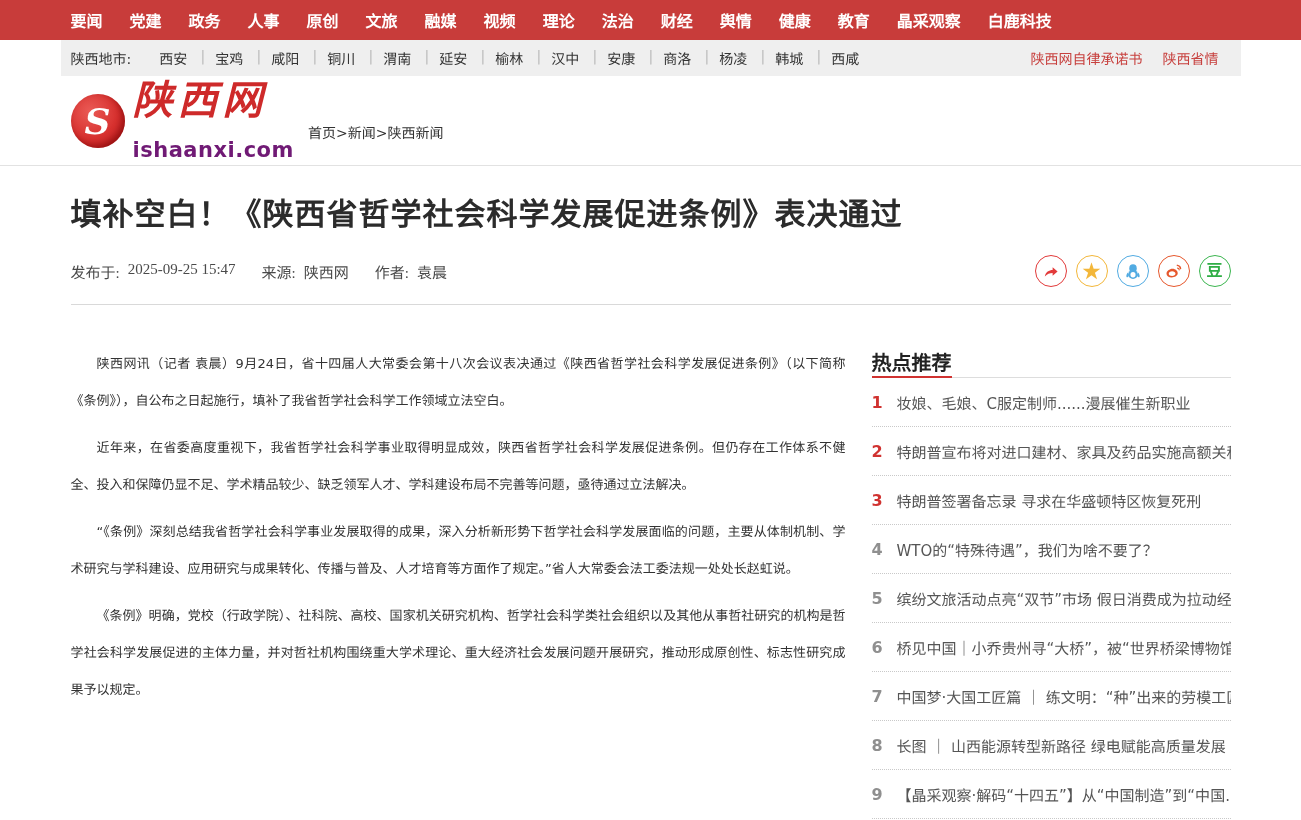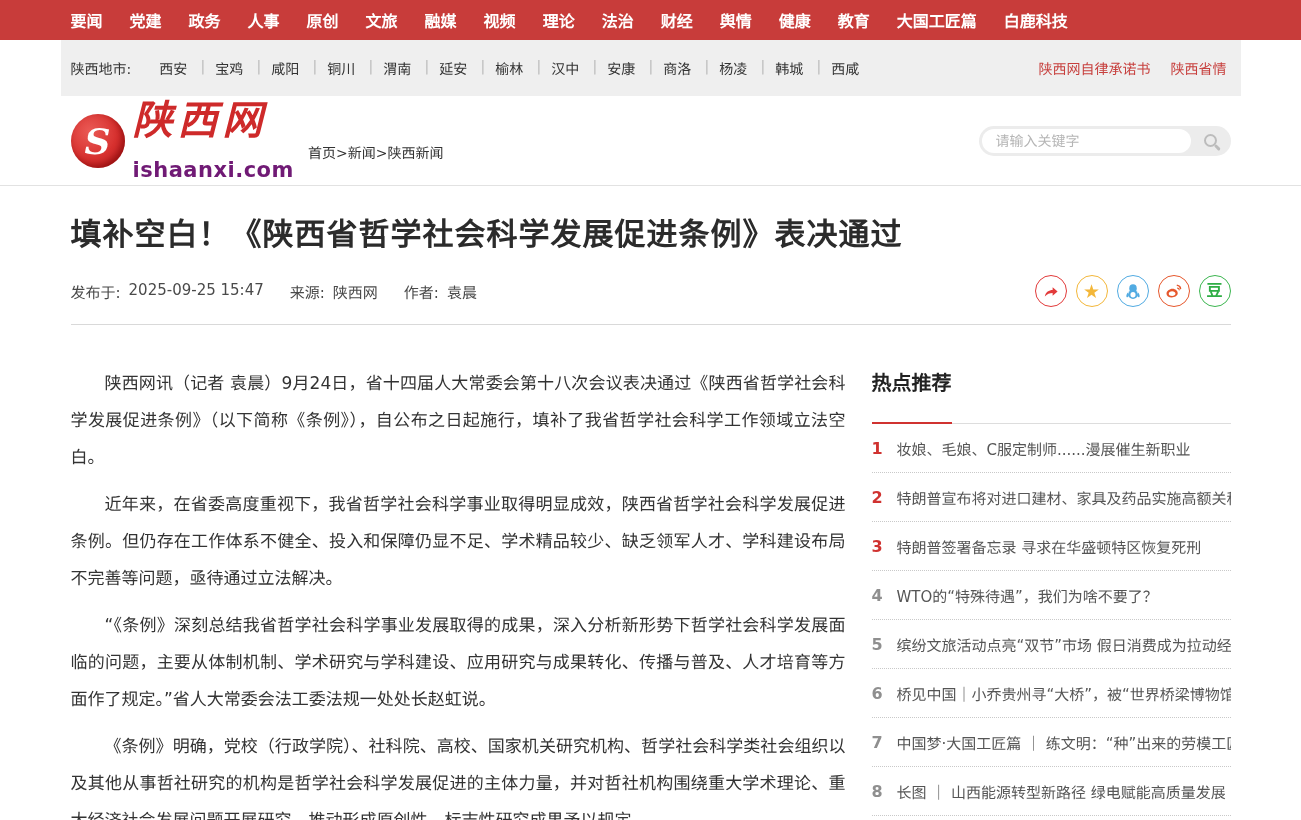--- a/index.html
+++ b/index.html
@@ -15,22 +15,22 @@
   .container{width:1180px;margin:0 auto;}
 
   
   .topnav{height:40px;background:var(--topbar-bg);}
   .topnav .container{display:flex;align-items:center;height:40px;padding-left:10px;text-align:center;}
   .topnav ul{list-style:none;display:flex;gap:27px;}
   .topnav li{color:#fff;font-size:16px;font-weight:bold;cursor:pointer;white-space:nowrap;}
 
   
   .citybar-wrap{background:#fff;}
-  .citybar{background:var(--citybar-bg);height:56px;display:flex;align-items:center;
-    justify-content:space-between;padding:0 14px 0 10px;}
+  .citybar{background:var(--citybar-bg);height:36px;display:flex;align-items:center;
+    justify-content:space-between;padding:0 22px 0 10px;}
   .citybar-left{display:flex;align-items:center;font-size:14px;color:#333;}
   .citybar-label{margin-right:14px;color:#333;}
   .citybar ul{list-style:none;display:flex;align-items:flex-start;}
   .citybar li{padding:0 14px;position:relative;cursor:pointer;color:#333;}
   .citybar li:not(:last-child)::after{content:"|";color:#bbb;position:absolute;right:-4px;}
   .citybar-right{display:flex;gap:20px;}
   .citybar-right a{color:var(--link-red);font-size:14px;text-decoration:none;cursor:pointer;}
 
   
   .siteheader{border-bottom:1px solid #e2e2e2;background:#fff;}
@@ -50,47 +50,47 @@
     display:flex;align-items:center;overflow:hidden;}
   .searchbox input{flex:1;height:24px;margin:3px 0 3px 3px;border:none;outline:none;
     background:#fff;border-radius:12px;padding:0 14px;font-size:14px;color:#333;}
   .searchbox input::placeholder{color:#b5b5b5;}
   .search-btn{width:44px;height:30px;display:flex;align-items:center;justify-content:center;cursor:pointer;}
   .lens{position:relative;width:13px;height:13px;border:2.5px solid #bcbcbc;border-radius:50%;}
   .lens::after{content:"";position:absolute;width:7px;height:2.5px;background:#bcbcbc;
     right:-6px;bottom:-3px;transform:rotate(45deg);border-radius:2px;}
 
   
-  .article-head{padding:23px 10px 12px;}
+  .article-head{padding:23px 10px 12px;font-family:Liberation Serif, serif;}
   .article-title{font-size:31px;font-weight:bold;color:#2b2b2b;letter-spacing:1px;}
   .meta-row{display:flex;align-items:center;margin-top:21px;}
   .meta{display:flex;font-size:15px;color:#4a4a4a;}
   .meta .pair{margin-right:26px;display:flex;}
   .meta .pair .lbl{margin-right:8px;}
   .share{margin-left:auto;display:flex;gap:9px;}
   .share-circle{width:32px;height:32px;border-radius:50%;background:#fff;display:flex;
     align-items:center;justify-content:center;cursor:pointer;border:1.5px solid;}
   .sc-red{border-color:#e23a3a;}
   .sc-gold{border-color:#f3b73a;color:#f3b73a;font-size:19px;line-height:1;}
   .sc-blue{border-color:#51abe2;}
   .sc-orange{border-color:#e6572c;}
   .sc-green{border-color:#3cb650;color:#2fae45;font-size:16px;font-weight:bold;line-height:1;}
   .head-divider{border:none;border-top:1px solid #d9d9d9;margin-top:17px;}
 
   
   .main-row{display:flex;padding:28px 10px 0;gap:26px;}
   .article-body{width:775px;}
-  .article-body p{font-size:17px;line-height:37px;color:var(--text-dark);
+  .article-body p{font-size:13px;line-height:37px;color:var(--text-dark);
     text-indent:2em;text-align:justify;margin-bottom:10px;}
 
   
   .sidebar{flex:1;min-width:0;}
   .sidebar-head{border-bottom:1px solid #ddd;margin-top:2px;}
   .sidebar-title{display:inline-block;font-size:20px;font-weight:bold;color:#222;
-    padding-bottom:26px;border-bottom:2px solid var(--accent-red);margin-bottom:-1px;}
+    padding-bottom:0;border-bottom:2px solid var(--accent-red);margin-bottom:-1px;}
   .hotlist{list-style:none;}
   .hotlist li{display:flex;align-items:center;padding:14px 0 13px;
     border-bottom:1px dotted #c9c9c9;cursor:pointer;}
   .hotlist .rank{font-size:16px;font-weight:bold;color:#8f8f8f;min-width:16px;margin-right:9px;}
   .hotlist .rank.hot{color:var(--accent-red);}
   .hotlist .item-text{font-size:15px;color:#555;white-space:nowrap;overflow:hidden;}
 
   svg{display:block;}
 </style>
 </head>
@@ -107,21 +107,21 @@
         <li>原创</li>
         <li>文旅</li>
         <li>融媒</li>
         <li>视频</li>
         <li>理论</li>
         <li>法治</li>
         <li>财经</li>
         <li>舆情</li>
         <li>健康</li>
         <li>教育</li>
-        <li>大国工匠篇</li>
+        <li>晶采观察</li>
         <li>白鹿科技</li>
       </ul>
   </div>
 </div>
 
 <div class="citybar-wrap">
   <div class="container">
     <div class="citybar">
       <div class="citybar-left">
         <span class="citybar-label">陕西地市:</span>
@@ -154,26 +154,20 @@
 <div class="siteheader">
   <div class="container">
     <div class="logo">
       <div class="logo-mark">S</div>
       <div class="logo-texts">
         <span class="logo-cn">陕西网</span>
         <span class="logo-en">ishaanxi.com</span>
       </div>
     </div>
     <div class="breadcrumb">首页&gt;新闻&gt;陕西新闻</div>
-    <div class="searchbox">
-      <input type="text" placeholder="请输入关键字" style="">
-      <div class="search-btn">
-        <span class="lens"></span>
-      </div>
-    </div>
   </div>
 </div>
 
 <div class="container article-head">
   <h1 class="article-title">填补空白！《陕西省哲学社会科学发展促进条例》表决通过</h1>
   <div class="meta-row">
     <div class="meta">
 
         <span class="pair">
           <span class="lbl">发布于:</span>

